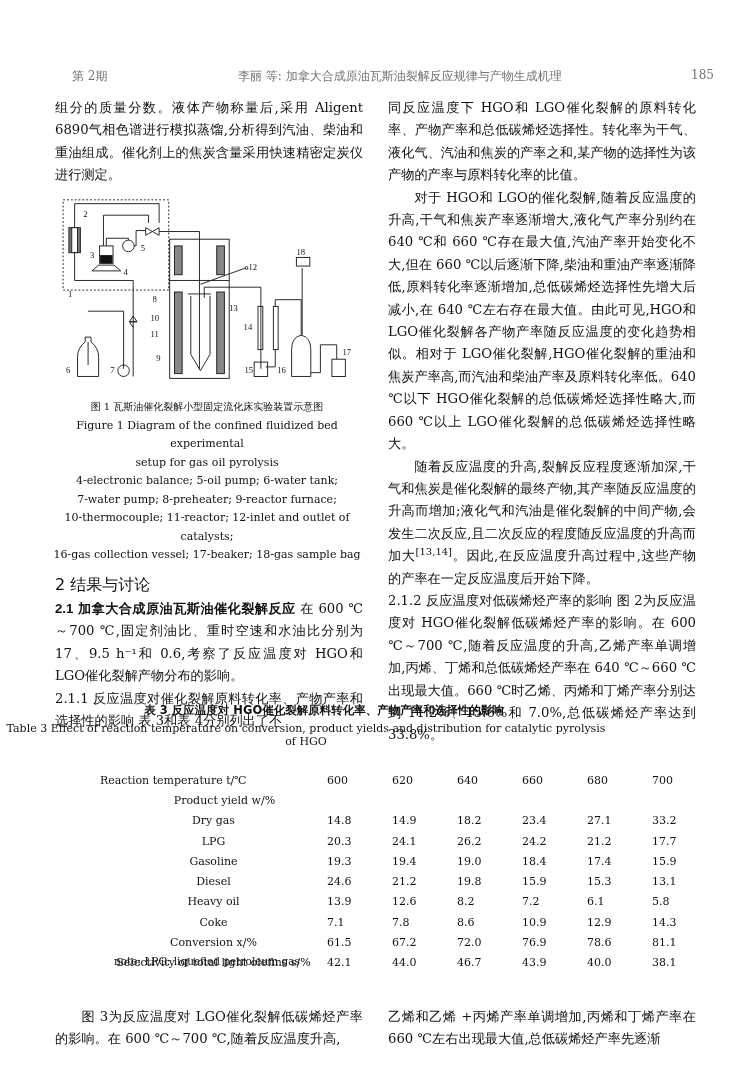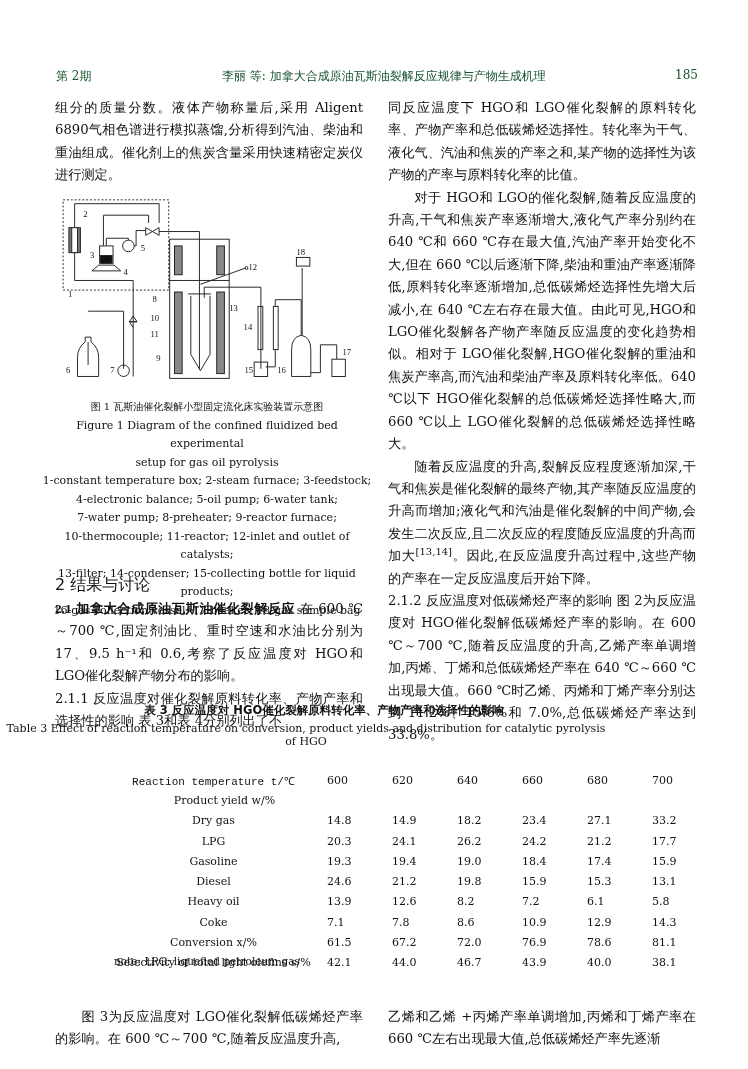--- a/index.html
+++ b/index.html
@@ -1,47 +1,47 @@
 <!DOCTYPE html>
 <html><head>
 <meta charset="utf-8">
 <style>
   html, body { margin: 0; padding: 0; background: #ffffff; }
   body {
     width: 748px; height: 1069px; position: relative; overflow: hidden;
     font-family: "DejaVu Serif", "Liberation Serif", serif;
     color: #111;
   }
-  .hdr { position: absolute; top: 68px; font-size: 12px; color: #14532d; }
+  .hdr { position: absolute; top: 68px; font-size: 12px; color: #737373; margin-left: 16px; }
   .hdr-left { left: 56px; }
   .hdr-center { left: 222px; }
   .hdr-right { left: 675px; }
 
   .col { position: absolute; font-size: 13.2px; line-height: 22.4px; text-align: justify; }
   .col p { margin: 0; }
   .col-left { left: 55px; width: 308px; }
   .col-right { left: 388px; width: 308px; }
   .indent { text-indent: 2em; }
   .sup { font-size: 10px; vertical-align: super; line-height: 0; }
 
   .fig { position: absolute; left: 55px; top: 196px; width: 310px; height: 192px; }
   .figcap { position: absolute; left: 40px; width: 334px; text-align: center; font-size: 11px; line-height: 18.5px; }
   .figcap .zh { font-size: 10px; }
 
   .sec2 { position: absolute; left: 55px; top: 575px; font-size: 16px; font-family: "DejaVu Sans", sans-serif; }
-  .bold { font-weight: bold; font-family: Liberation Serif, serif; }
+  .bold { font-weight: bold; font-family: Liberation Sans, sans-serif; }
 
   .tblcap-zh { position: absolute; top: 703px; left: 0; width: 648px; text-align: center; font-size: 11.5px; font-weight: bold; font-family: "DejaVu Sans", sans-serif; }
   .tblcap-en { position: absolute; top: 722px; left: 0; width: 612px; text-align: center; font-size: 11px; }
   .tbl { position: absolute; top: 770px; left: 100px; font-size: 11px; border-collapse: collapse; }
   .tbl td { height: 20.3px; padding: 0; white-space: nowrap; }
   .tbl td.lbl { width: 205px; text-align: center; }
   .tbl td.num { width: 65px; text-align: left; }
   .tbl td.lbl.left { text-align: center; padding-left: 22px; }
-  .tbl td.lbl.first { text-align: center; padding-left: 0; font-family: Liberation Mono, monospace; }
+  .tbl td.lbl.first { text-align: left; padding-left: 0; }
   .note { position: absolute; top: 955px; left: 114px; font-size: 10.5px; text-align: center; }
 </style>
 </head>
 <body>
 
 <div class="hdr hdr-left">第 2期</div>
 <div class="hdr hdr-center">李丽 等: 加拿大合成原油瓦斯油裂解反应规律与产物生成机理</div>
 <div class="hdr hdr-right">185</div>
 
 <div class="col col-left" style="top:97px;">
@@ -103,25 +103,23 @@
     <text x="250" y="61">18</text>
     <text x="10" y="184">6</text>
     <text x="56" y="184">7</text>
   </g>
 </svg>
 
 <div class="figcap" style="top:398px;">
   <div class="zh">图 1   瓦斯油催化裂解小型固定流化床实验装置示意图</div>
   <div>Figure 1   Diagram of the confined fluidized bed experimental</div>
   <div>setup for gas oil pyrolysis</div>
-  <div>1-constant temperature box; 2-steam furnace; 3-feedstock;</div>
   <div>4-electronic balance; 5-oil pump; 6-water tank;</div>
   <div>7-water pump; 8-preheater; 9-reactor furnace;</div>
   <div>10-thermocouple; 11-reactor; 12-inlet and outlet of catalysts;</div>
-  <div>13-filter; 14-condenser; 15-collecting bottle for liquid products;</div>
   <div>16-gas collection vessel; 17-beaker; 18-gas sample bag</div>
 </div>
 
 <div class="sec2">2   结果与讨论</div>
 <div class="col col-left" style="top:598px;">
   <p>
     <span class="bold">2.1</span>
     <span class="bold">加拿大合成原油瓦斯油催化裂解反应</span>
     <span>在 600 ℃～700 ℃,固定剂油比、重时空速和水油比分别为 17、9.5 h⁻¹和 0.6,考察了反应温度对 HGO和 LGO催化裂解产物分布的影响。</span>
   </p>

